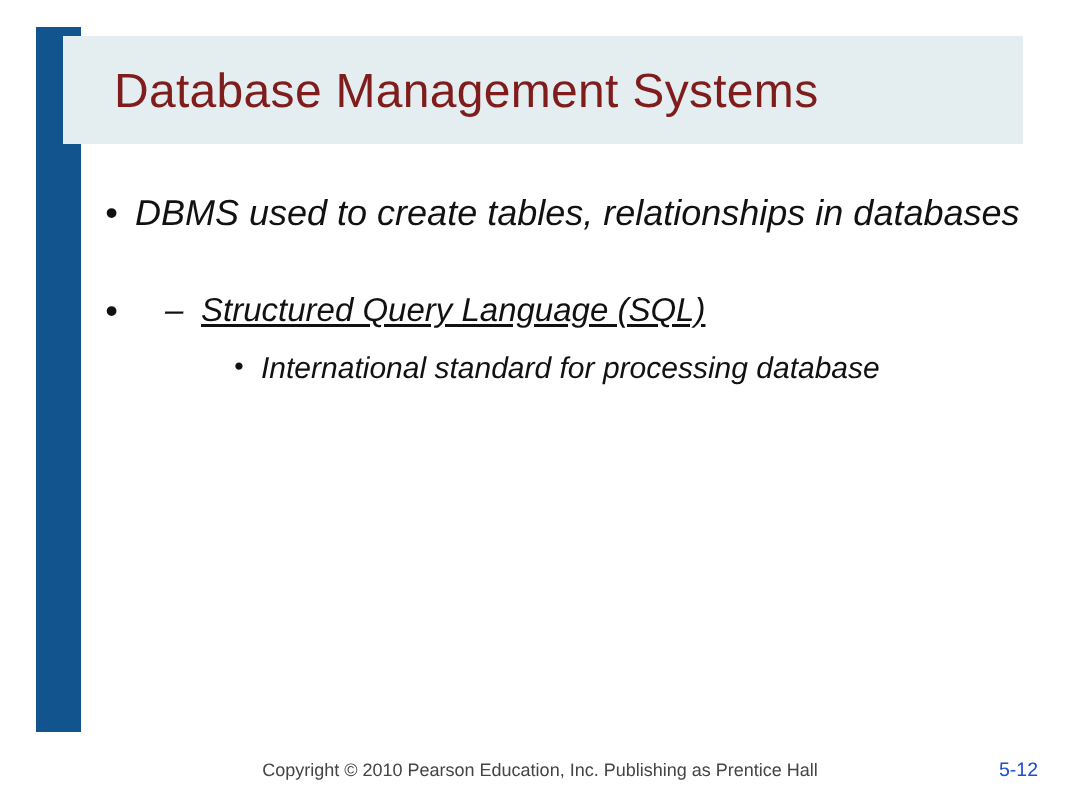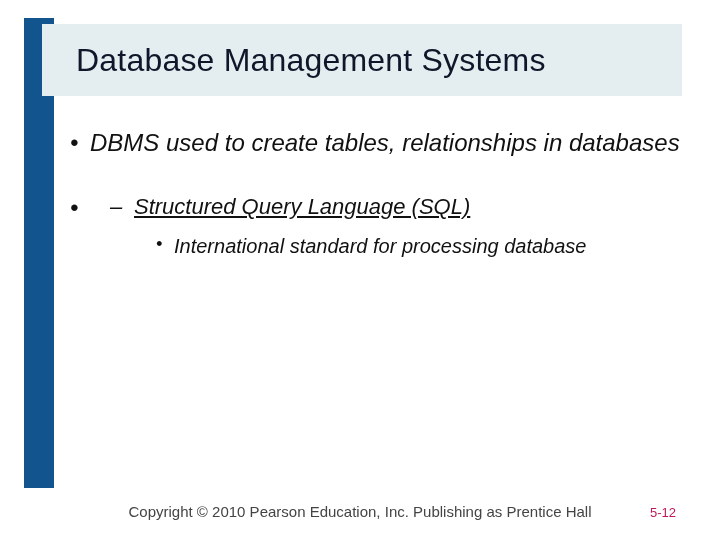--- a/index.html
+++ b/index.html
@@ -16,21 +16,21 @@
   }
   .title-band {
     position: absolute; left: 42px; top: 24px;
     width: 640px; height: 72px;
     background: #e4eef0;
     display: flex; align-items: center;
     padding-left: 34px;
   }
   .title-band h1 {
     font-size: 32px; font-weight: 400;
-    color: #0f172a; letter-spacing: 0.2px;
+    color: #7f1d1d; letter-spacing: 0.2px;
   }
   .content {
     position: absolute; left: 70px; top: 128px;
     width: 620px;
     color: #111;
   }
   ul.top { list-style: none; font-style: italic; }
   ul.top > li {
     position: relative;
     padding-left: 20px;
@@ -56,25 +56,25 @@
   ul.sub2 > li {
     position: relative; padding-left: 18px;
     font-size: 20px; line-height: 1.3;
   }
   ul.sub2 > li::before {
     content: "•"; position: absolute; left: 0; top: 0; font-size: 18px;
   }
   .footer-copy {
     position: absolute; left: 0; right: 0; bottom: 20px;
     text-align: center;
-    font-size: 15px; color: #444;
+    font-size: 12px; color: #444;
   }
   .page-num {
-    position: absolute; right: 44px; bottom: 20px;
-    font-size: 13px; color: #be185d;
+    position: absolute; right: 28px; bottom: 20px;
+    font-size: 13px; color: #1d4ed8;
   }
 </style>
 </head>
 <body>
 
 <div class="side-accent"></div>
 
 <div class="title-band">
   <h1>Database Management Systems</h1>
 </div>

